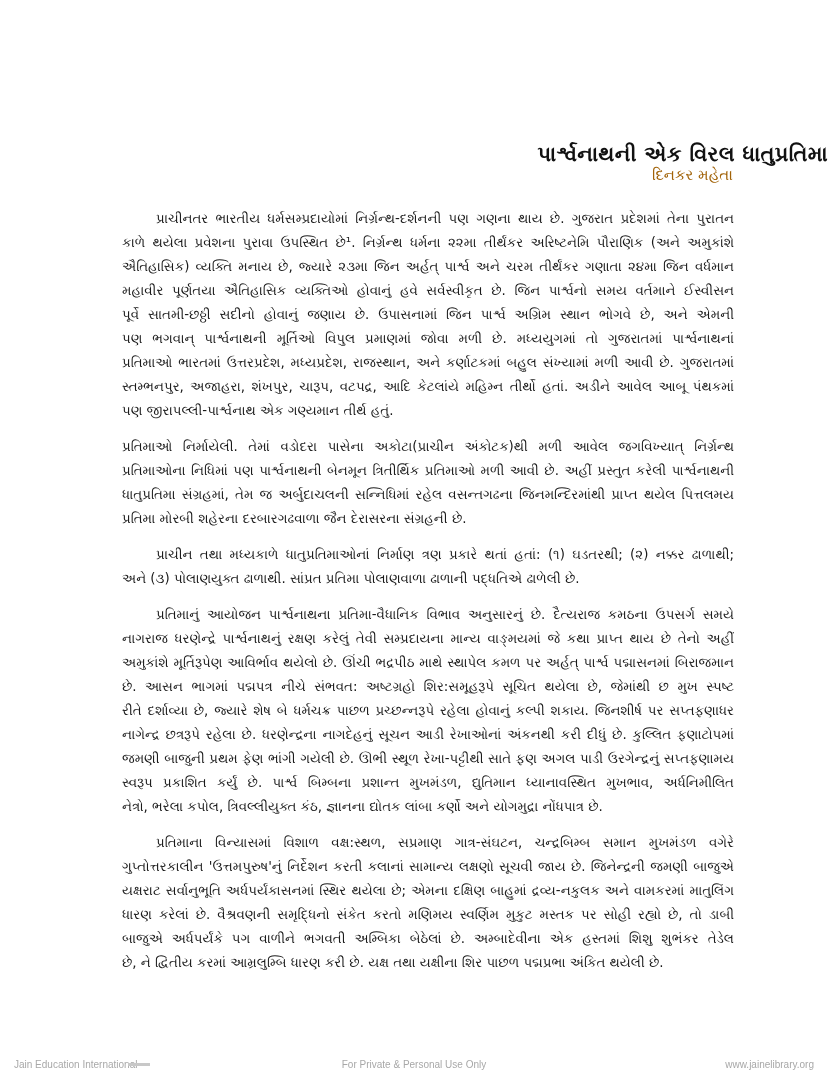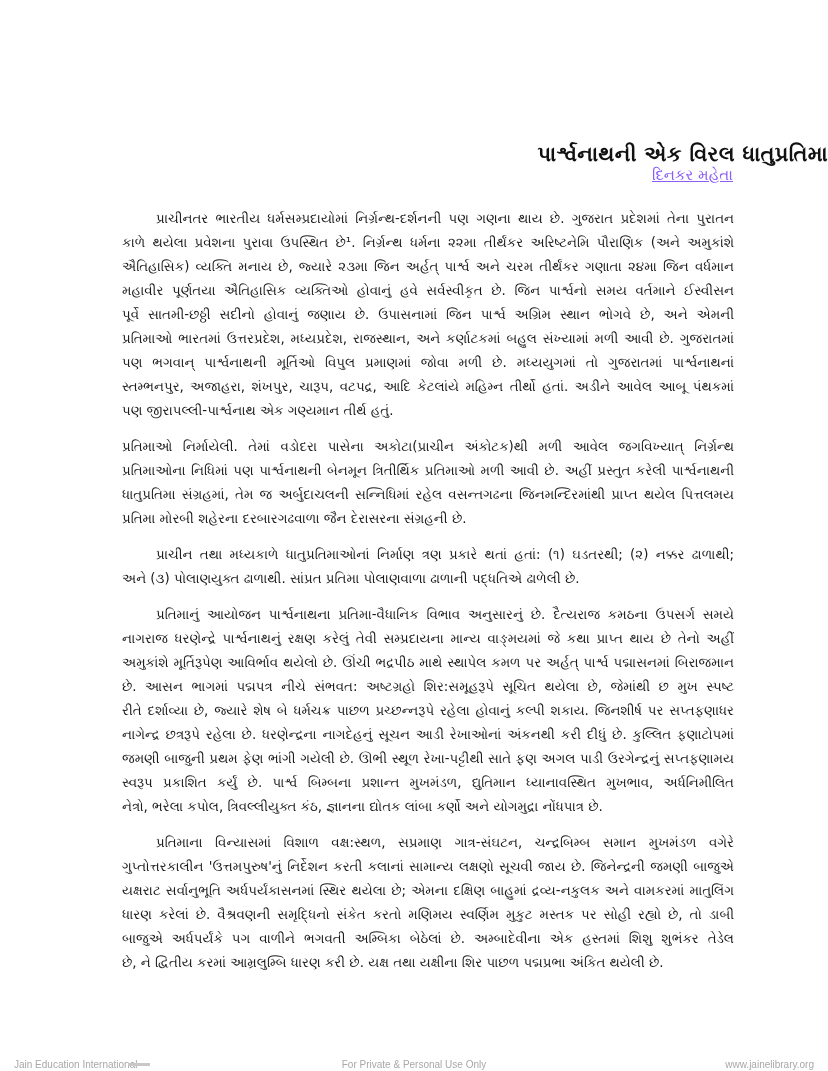--- a/index.html
+++ b/index.html
@@ -8,21 +8,21 @@
       font-family: "DejaVu Sans", "Liberation Sans", sans-serif;
       color: #1a1a1a;
     }
     .page-title {
       position: absolute; top: 128px; left: 0; width: 828px;
       text-align: right; font-size: 21px; font-weight: bold; color: #111;
       letter-spacing: 0.3px;
     }
     .author {
       position: absolute; top: 166px; right: 95px;
-      font-size: 15px; color: #8b5cf6; text-decoration: underline;
+      font-size: 15px; color: #a16207;
     }
     .body-text {
       position: absolute; top: 207px; left: 98px; width: 636px;
     }
     .para { margin: 0 0 12px 0; }
     .line {
       display: block; font-size: 13.4px; line-height: 24px; height: 24px;
       white-space: nowrap; text-align: justify; text-align-last: justify;
       overflow: hidden; color: #1a1a1a; margin-left: 24px;
     }
@@ -46,22 +46,22 @@
 <h1 class="page-title">પાર્શ્વનાથની એક વિરલ ધાતુપ્રતિમા</h1>
 <div class="author">દિનકર મહેતા</div>
 
 <div class="body-text">
   <p class="para">
     <span class="line indent">પ્રાચીનતર ભારતીય ધર્મસમ્પ્રદાયોમાં નિર્ગ્રન્થ-દર્શનની પણ ગણના થાય છે. ગુજરાત પ્રદેશમાં તેના પુરાતન</span>
     <span class="line">કાળે થયેલા પ્રવેશના પુરાવા ઉપસ્થિત છે¹. નિર્ગ્રન્થ ધર્મના ૨૨મા તીર્થંકર અરિષ્ટનેમિ પૌરાણિક (અને અમુકાંશે</span>
     <span class="line">ઐતિહાસિક) વ્યક્તિ મનાય છે, જ્યારે ૨૩મા જિન અર્હત્ પાર્શ્વ અને ચરમ તીર્થંકર ગણાતા ૨૪મા જિન વર્ધમાન</span>
     <span class="line">મહાવીર પૂર્ણતયા ઐતિહાસિક વ્યક્તિઓ હોવાનું હવે સર્વસ્વીકૃત છે. જિન પાર્શ્વનો સમય વર્તમાને ઈસ્વીસન</span>
     <span class="line">પૂર્વે સાતમી-છઠ્ઠી સદીનો હોવાનું જણાય છે. ઉપાસનામાં જિન પાર્શ્વ અગ્રિમ સ્થાન ભોગવે છે, અને એમની</span>
+    <span class="line">પણ ભગવાન્ પાર્શ્વનાથની મૂર્તિઓ વિપુલ પ્રમાણમાં જોવા મળી છે. મધ્યયુગમાં તો ગુજરાતમાં પાર્શ્વનાથનાં</span>
     <span class="line">પ્રતિમાઓ ભારતમાં ઉત્તરપ્રદેશ, મધ્યપ્રદેશ, રાજસ્થાન, અને કર્ણાટકમાં બહુલ સંખ્યામાં મળી આવી છે. ગુજરાતમાં</span>
-    <span class="line">પણ ભગવાન્ પાર્શ્વનાથની મૂર્તિઓ વિપુલ પ્રમાણમાં જોવા મળી છે. મધ્યયુગમાં તો ગુજરાતમાં પાર્શ્વનાથનાં</span>
     <span class="line">સ્તમ્ભનપુર, અજાહરા, શંખપુર, ચારૂપ, વટપદ્ર, આદિ કેટલાંયે મહિમ્ન તીર્થો હતાં. અડીને આવેલ આબૂ પંથકમાં</span>
     <span class="line last">પણ જીરાપલ્લી-પાર્શ્વનાથ એક ગણ્યમાન તીર્થ હતું.</span>
   </p>
   <p class="para">
     <span class="line">પ્રતિમાઓ નિર્માયેલી. તેમાં વડોદરા પાસેના અકોટા(પ્રાચીન અંકોટક)થી મળી આવેલ જગવિખ્યાત્ નિર્ગ્રન્થ</span>
     <span class="line">પ્રતિમાઓના નિધિમાં પણ પાર્શ્વનાથની બેનમૂન ત્રિતીર્થિક પ્રતિમાઓ મળી આવી છે. અહીં પ્રસ્તુત કરેલી પાર્શ્વનાથની</span>
     <span class="line">ધાતુપ્રતિમા સંગ્રહમાં, તેમ જ અર્બુદાચલની સન્નિધિમાં રહેલ વસન્તગઢના જિનમન્દિરમાંથી પ્રાપ્ત થયેલ પિત્તલમય</span>
     <span class="line last">પ્રતિમા મોરબી શહેરના દરબારગઢવાળા જૈન દેરાસરના સંગ્રહની છે.</span>
   </p>
   <p class="para">

